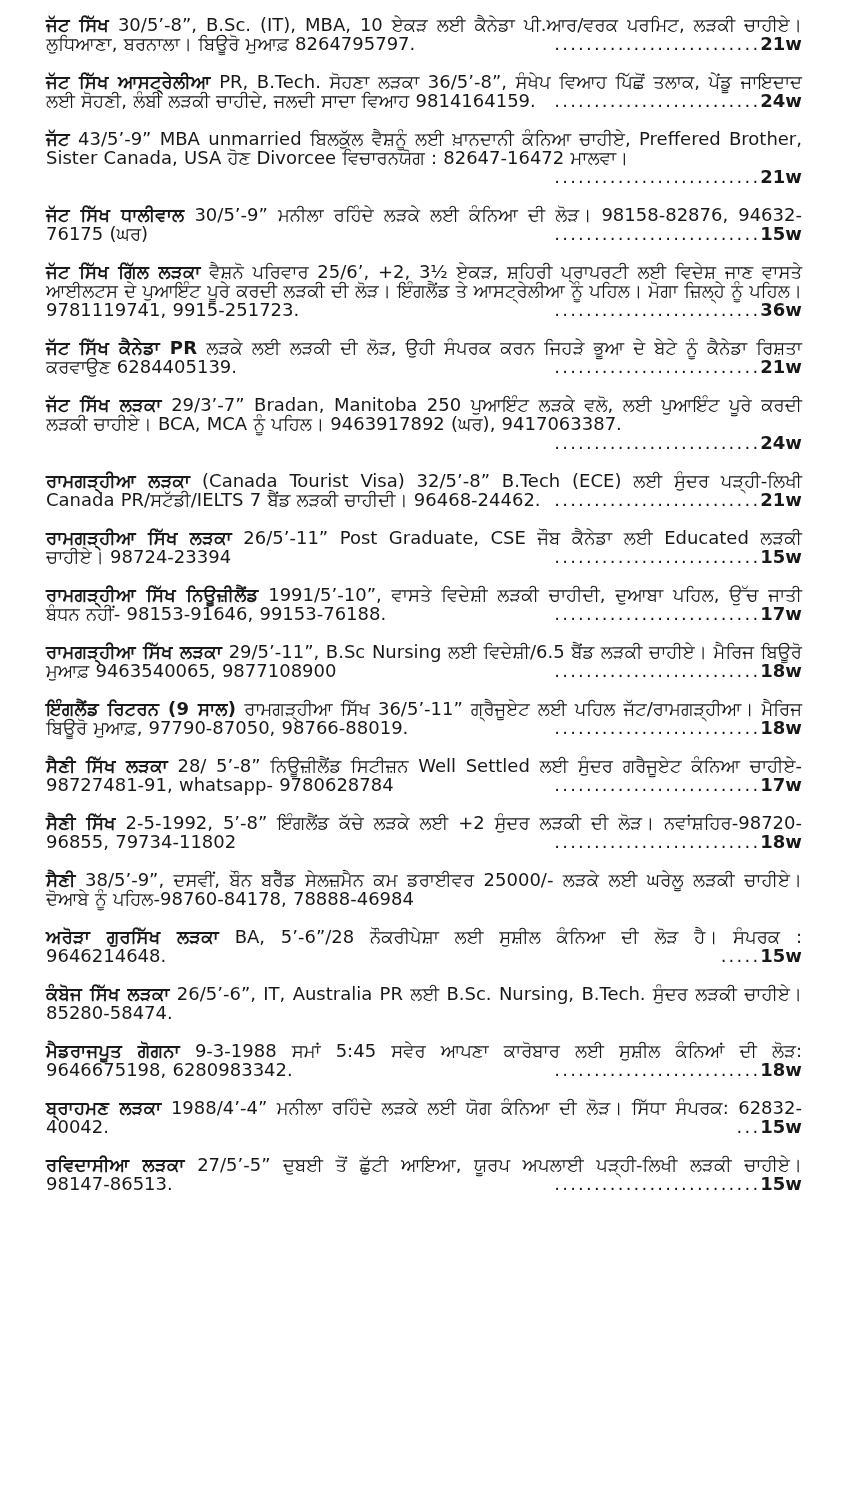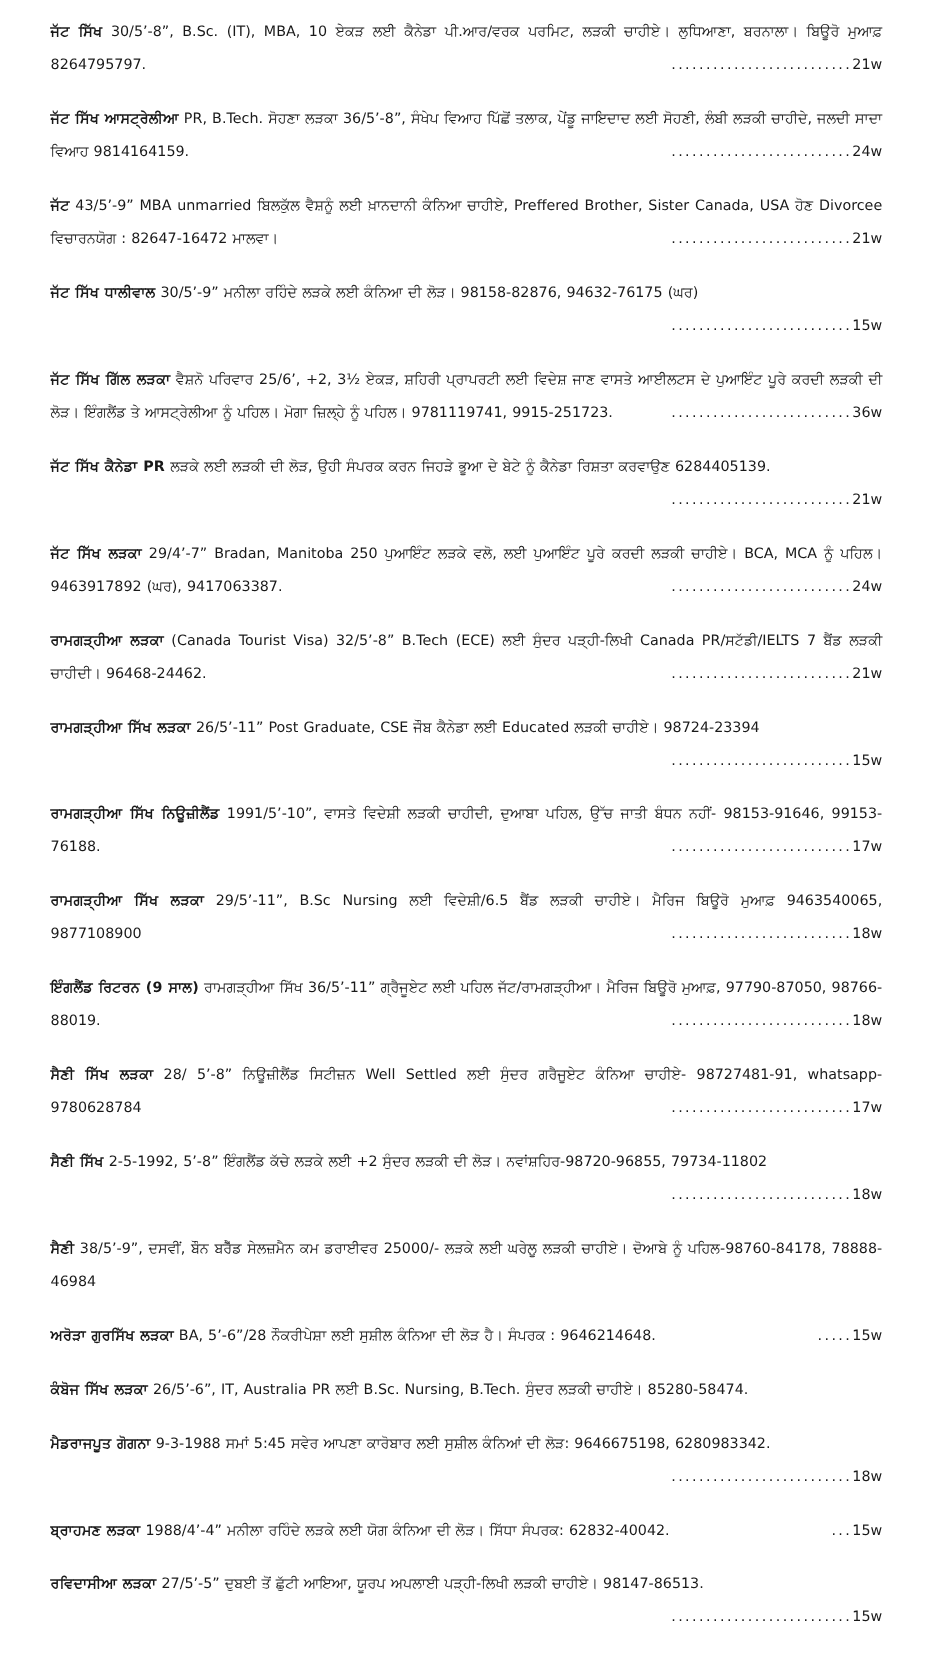--- a/index.html
+++ b/index.html
@@ -16,63 +16,63 @@
     box-sizing: border-box;
     width: 850px;
     min-height: 1509px;
     padding: 15px 48px 12px 46px;
     background: #ffffff;
     color: #191919;
   }
   .ads-column { width: 100%; }
   .ad {
     margin: 0 0 19px 0;
-    font-size: 13px;
-    line-height: 30px;
+    font-size: 18px;
+    line-height: 19px;
     text-align: justify;
     display: flow-root;           
     word-spacing: 0.5px;
   }
   .ad:last-child { margin-bottom: 0; }
   .ad .lead {
     font-weight: 700;
     letter-spacing: 0.2px;
   }
   .ad .body { font-weight: 400; }
   .leader {
     float: right;
     white-space: nowrap;
     padding-left: 10px;
   }
   .leader .dots {
     letter-spacing: 2.2px;
     font-weight: 400;
   }
   .leader .count {
-    font-weight: 400;
+    font-weight: 700;
   }
 </style>
 </head>
 <body>
 
 <div class="page" style="background: rgb(255, 255, 255); color: rgb(25, 25, 25);">
   <div id="ads" class="ads-column">
   <p class="ad"><b class="lead">ਜੱਟ ਸਿੱਖ</b> <span class="body">30/5’-8”,  B.Sc. (IT), MBA, 10 ਏਕੜ ਲਈ ਕੈਨੇਡਾ ਪੀ.ਆਰ/ਵਰਕ ਪਰਮਿਟ, ਲੜਕੀ ਚਾਹੀਏ। ਲੁਧਿਆਣਾ, ਬਰਨਾਲਾ। ਬਿਊਰੋ ਮੁਆਫ਼ 8264795797.</span><span class="leader"><span class="dots">..........................</span><span class="count">21w</span></span></p>
 
   <p class="ad"><b class="lead">ਜੱਟ ਸਿੱਖ ਆਸਟ੍ਰੇਲੀਆ</b> <span class="body">PR, B.Tech. ਸੋਹਣਾ ਲੜਕਾ 36/5’-8”,  ਸੰਖੇਪ ਵਿਆਹ ਪਿੱਛੋਂ ਤਲਾਕ, ਪੇਂਡੂ ਜਾਇਦਾਦ ਲਈ ਸੋਹਣੀ, ਲੰਬੀ ਲੜਕੀ ਚਾਹੀਦੇ, ਜਲਦੀ ਸਾਦਾ ਵਿਆਹ 9814164159.</span><span class="leader"><span class="dots">..........................</span><span class="count">24w</span></span></p>
 
   <p class="ad"><b class="lead">ਜੱਟ</b> <span class="body">43/5’-9” MBA unmarried ਬਿਲਕੁੱਲ ਵੈਸ਼ਨੂੰ ਲਈ ਖ਼ਾਨਦਾਨੀ ਕੰਨਿਆ ਚਾਹੀਏ, Preffered Brother, Sister Canada, USA ਹੋਣ Divorcee ਵਿਚਾਰਨਯੋਗ : 82647-16472  ਮਾਲਵਾ।</span><span class="leader"><span class="dots">..........................</span><span class="count">21w</span></span></p>
 
   <p class="ad"><b class="lead">ਜੱਟ ਸਿੱਖ ਧਾਲੀਵਾਲ</b> <span class="body">30/5’-9” ਮਨੀਲਾ ਰਹਿੰਦੇ ਲੜਕੇ ਲਈ ਕੰਨਿਆ ਦੀ ਲੋੜ। 98158-82876, 94632-76175  (ਘਰ)</span><span class="leader"><span class="dots">..........................</span><span class="count">15w</span></span></p>
 
   <p class="ad"><b class="lead">ਜੱਟ ਸਿੱਖ ਗਿੱਲ ਲੜਕਾ</b> <span class="body">ਵੈਸ਼ਨੋ ਪਰਿਵਾਰ 25/6’, +2, 3½ ਏਕੜ, ਸ਼ਹਿਰੀ ਪ੍ਰਾਪਰਟੀ ਲਈ ਵਿਦੇਸ਼ ਜਾਣ ਵਾਸਤੇ ਆਈਲਟਸ ਦੇ ਪੁਆਇੰਟ ਪੂਰੇ ਕਰਦੀ ਲੜਕੀ ਦੀ ਲੋੜ। ਇੰਗਲੈਂਡ ਤੇ ਆਸਟ੍ਰੇਲੀਆ ਨੂੰ ਪਹਿਲ। ਮੋਗਾ ਜ਼ਿਲ੍ਹੇ ਨੂੰ ਪਹਿਲ। 9781119741, 9915-251723.</span><span class="leader"><span class="dots">..........................</span><span class="count">36w</span></span></p>
 
   <p class="ad"><b class="lead">ਜੱਟ ਸਿੱਖ ਕੈਨੇਡਾ PR</b> <span class="body">ਲੜਕੇ ਲਈ ਲੜਕੀ ਦੀ ਲੋੜ, ਉਹੀ ਸੰਪਰਕ ਕਰਨ ਜਿਹੜੇ ਭੂਆ ਦੇ ਬੇਟੇ ਨੂੰ ਕੈਨੇਡਾ ਰਿਸ਼ਤਾ ਕਰਵਾਉਣ 6284405139.</span><span class="leader"><span class="dots">..........................</span><span class="count">21w</span></span></p>
 
-  <p class="ad"><b class="lead">ਜੱਟ ਸਿੱਖ ਲੜਕਾ</b> <span class="body">29/4’-7”  Bradan, Manitoba 250 ਪੁਆਇੰਟ ਲੜਕੇ ਵਲੋ, ਲਈ ਪੁਆਇੰਟ ਪੂਰੇ ਕਰਦੀ ਲੜਕੀ ਚਾਹੀਏ। BCA, MCA ਨੂੰ ਪਹਿਲ। 9463917892 (ਘਰ), 9417063387.</span><span class="leader"><span class="dots">..........................</span><span class="count">24w</span></span></p>
+  <p class="ad"><b class="lead">ਜੱਟ ਸਿੱਖ ਲੜਕਾ</b> <span class="body">29/3’-7”  Bradan, Manitoba 250 ਪੁਆਇੰਟ ਲੜਕੇ ਵਲੋ, ਲਈ ਪੁਆਇੰਟ ਪੂਰੇ ਕਰਦੀ ਲੜਕੀ ਚਾਹੀਏ। BCA, MCA ਨੂੰ ਪਹਿਲ। 9463917892 (ਘਰ), 9417063387.</span><span class="leader"><span class="dots">..........................</span><span class="count">24w</span></span></p>
 
   <p class="ad"><b class="lead">ਰਾਮਗੜ੍ਹੀਆ ਲੜਕਾ</b> <span class="body">(Canada Tourist Visa) 32/5’-8”  B.Tech (ECE) ਲਈ ਸੁੰਦਰ ਪੜ੍ਹੀ-ਲਿਖੀ  Canada PR/ਸਟੱਡੀ/IELTS 7 ਬੈਂਡ ਲੜਕੀ ਚਾਹੀਦੀ। 96468-24462.</span><span class="leader"><span class="dots">..........................</span><span class="count">21w</span></span></p>
 
   <p class="ad"><b class="lead">ਰਾਮਗੜ੍ਹੀਆ ਸਿੱਖ ਲੜਕਾ</b> <span class="body">26/5’-11” Post Graduate, CSE ਜੌਬ ਕੈਨੇਡਾ ਲਈ Educated ਲੜਕੀ ਚਾਹੀਏ। 98724-23394</span><span class="leader"><span class="dots">..........................</span><span class="count">15w</span></span></p>
 
   <p class="ad"><b class="lead">ਰਾਮਗੜ੍ਹੀਆ ਸਿੱਖ ਨਿਊਜ਼ੀਲੈਂਡ</b> <span class="body">1991/5’-10”,  ਵਾਸਤੇ ਵਿਦੇਸ਼ੀ ਲੜਕੀ ਚਾਹੀਦੀ, ਦੁਆਬਾ ਪਹਿਲ, ਉੱਚ ਜਾਤੀ ਬੰਧਨ ਨਹੀਂ- 98153-91646, 99153-76188.</span><span class="leader"><span class="dots">..........................</span><span class="count">17w</span></span></p>
 
   <p class="ad"><b class="lead">ਰਾਮਗੜ੍ਹੀਆ ਸਿੱਖ ਲੜਕਾ</b> <span class="body">29/5’-11”, B.Sc Nursing ਲਈ ਵਿਦੇਸ਼ੀ/6.5 ਬੈਂਡ ਲੜਕੀ ਚਾਹੀਏ। ਮੈਰਿਜ ਬਿਊਰੋ ਮੁਆਫ਼ 9463540065, 9877108900</span><span class="leader"><span class="dots">..........................</span><span class="count">18w</span></span></p>
 
   <p class="ad"><b class="lead">ਇੰਗਲੈਂਡ ਰਿਟਰਨ (9 ਸਾਲ)</b> <span class="body">ਰਾਮਗੜ੍ਹੀਆ ਸਿੱਖ 36/5’-11” ਗ੍ਰੈਜੂਏਟ ਲਈ ਪਹਿਲ ਜੱਟ/ਰਾਮਗੜ੍ਹੀਆ। ਮੈਰਿਜ ਬਿਊਰੋ ਮੁਆਫ਼, 97790-87050, 98766-88019.</span><span class="leader"><span class="dots">..........................</span><span class="count">18w</span></span></p>

